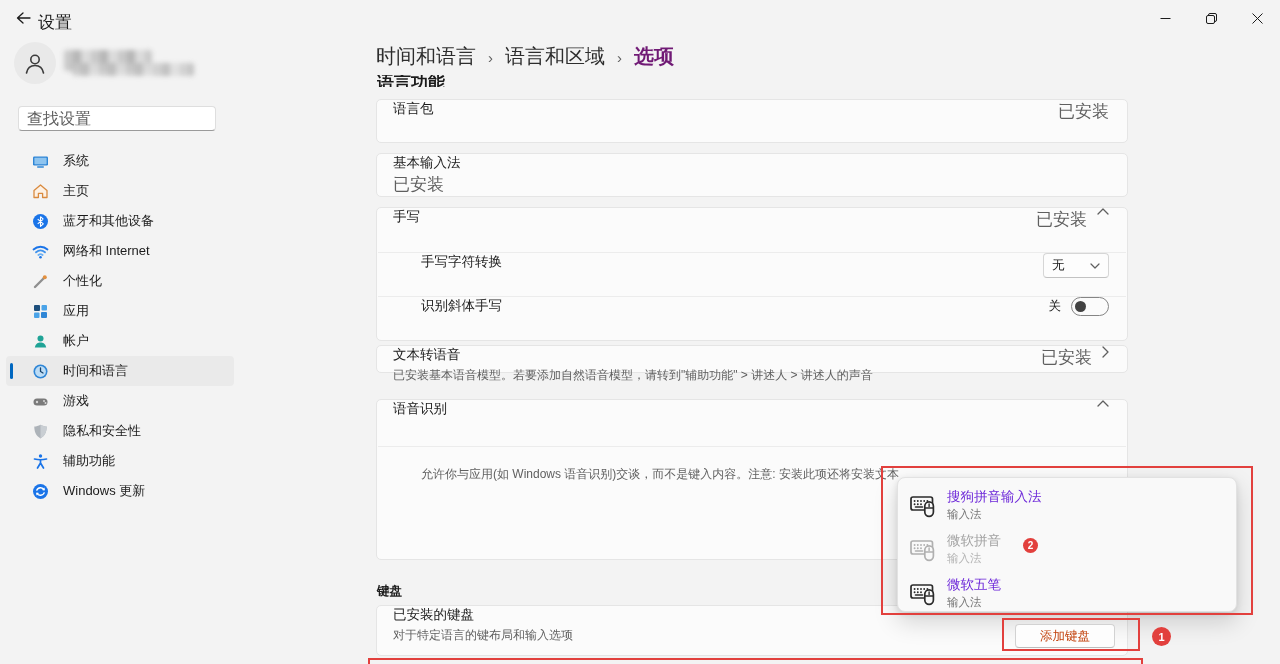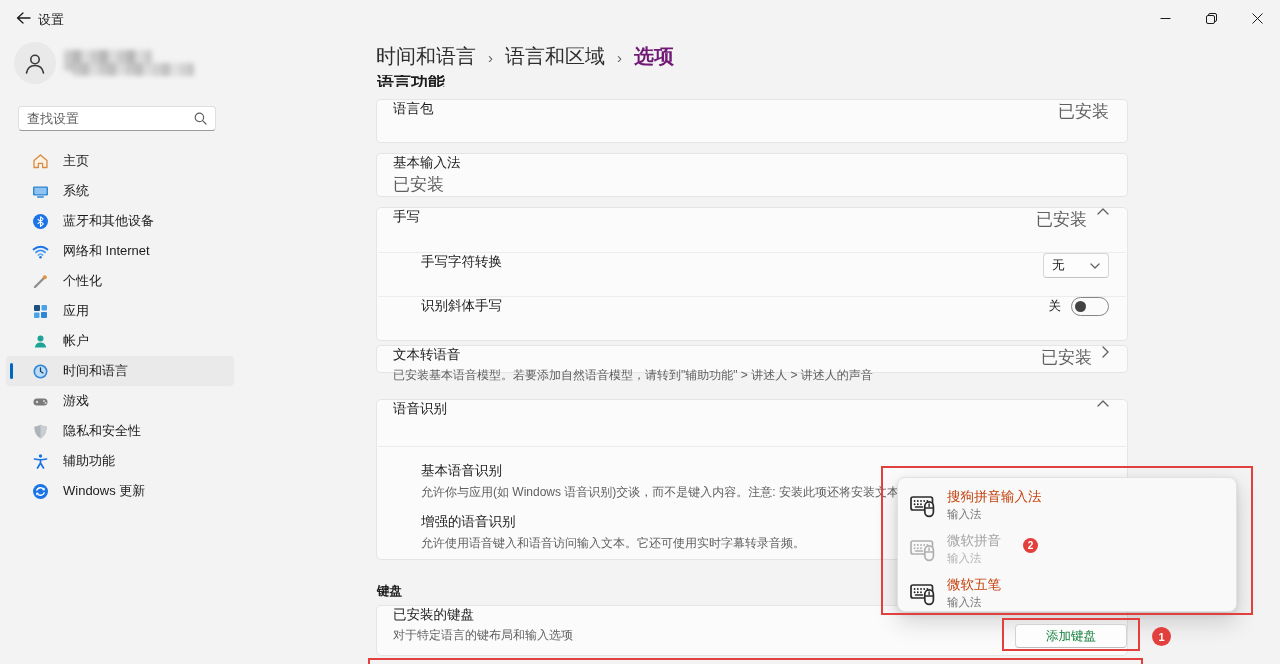--- a/index.html
+++ b/index.html
@@ -6,35 +6,35 @@
   html,body { width:1280px; height:664px; overflow:hidden; }
   body {
     font-family:"Liberation Sans","DejaVu Sans",sans-serif;
     background:#f3f3f3; color:#1b1b1b; position:relative;
   }
   svg { display:block; }
 
   
   .titlebar { position:absolute; top:0; left:0; width:1280px; height:36px; }
   .back-btn { position:absolute; left:10px; top:8px; width:26px; height:20px; display:flex; align-items:center; justify-content:center; cursor:pointer; }
-  .app-title { position:absolute; left:38px; top:11px; font-size:13px; color:#1b1b1b; }
+  .app-title { position:absolute; left:38px; top:11px; font-size:17px; color:#1b1b1b; }
   .win-controls { position:absolute; right:0; top:0; height:36px; display:flex; }
   .win-btn { width:46px; height:36px; display:flex; align-items:center; justify-content:center; }
 
   
   .avatar { position:absolute; left:14px; top:42px; width:42px; height:42px; border-radius:50%; background:#e9e9e9; display:flex; align-items:center; justify-content:center; }
   .blur-blob { position:absolute; filter:blur(2.5px); border-radius:3px;
     background:repeating-linear-gradient(90deg,#c9c9c9 0 9px,#b5b5b5 9px 17px,#dcdcdc 17px 27px); }
   .blob1 { left:64px; top:50px; width:88px; height:21px; }
   .blob2 { left:72px; top:63px; width:122px; height:13px; opacity:.8; }
 
   .searchbox { position:absolute; left:18px; top:106px; width:198px; height:25px;
     background:#ffffff; border:1px solid #dedede; border-bottom:1px solid #9a9a9a; border-radius:4px;
     display:flex; align-items:center; padding:0 8px; }
-  .searchbox input { flex:1; border:none; outline:none; background:transparent; font-size:13px; color:#1b1b1b; font-family:Liberation Serif, serif; }
+  .searchbox input { flex:1; border:none; outline:none; background:transparent; font-size:16px; color:#1b1b1b; font-family:Liberation Serif, serif; }
   .searchbox input::placeholder { color:#5f5f5f; }
 
   .nav { position:absolute; left:6px; top:146px; width:228px; }
   .nav-item { position:relative; height:30px; margin-bottom:0; border-radius:4px;
     display:flex; align-items:center; padding-left:26px; cursor:pointer; }
   .nav-item .nicon { width:17px; height:17px; margin-right:14px; flex:0 0 17px; }
   .nav-item .nlabel { font-size:13px; color:#1b1b1b; white-space:nowrap; }
   .nav-item.selected { background:#eaeaea; }
   .nav-item.selected::before { content:""; position:absolute; left:4px; top:7px; width:3px; height:16px; border-radius:2px; background:#0067c0; }
 
@@ -83,39 +83,39 @@
 
   .kb-label { position:absolute; left:377px; top:583px; font-size:12.5px; font-weight:700; color:#1b1b1b; }
 
   
   .popup-panel { position:absolute; left:897px; top:477px; width:340px; height:135px; z-index:40;
     background:#f9f9f9; border:1px solid #e2e2e2; border-radius:8px;
     box-shadow:0 10px 24px rgba(0,0,0,.16), 0 2px 6px rgba(0,0,0,.10);
     padding:5px 0 0 12px; overflow:hidden; }
   .pitem { display:flex; align-items:center; height:44px; cursor:pointer; }
   .pitem .pico { width:27px; height:25px; margin-right:10px; color:#2b2b2b; }
-  .pitem .ptitle { font-size:13.5px; color:#c2410c; }
+  .pitem .ptitle { font-size:13.5px; color:#6d28d9; }
   .pitem .psub { font-size:11.5px; color:#777777; margin-top:1px; }
   .pitem.disabled .pico { color:#b0b0b0; }
   .pitem.disabled .ptitle { color:#a3a3a3; }
   .pitem.disabled .psub { color:#b5b5b5; }
 
   
   .anno-rect { position:absolute; border:2px solid #e2403d; z-index:60; pointer-events:none; }
   #anno-popup { left:881px; top:466px; width:372px; height:149px; }
   #anno-addbtn { left:1002px; top:618px; width:138px; height:33px; }
   #anno-bottom { left:368px; top:658px; width:775px; height:30px; }
   .badge { position:absolute; background:#e2403d; color:#fff; border-radius:50%; z-index:70;
     display:flex; align-items:center; justify-content:center; font-weight:700; }
   #badge2 { left:1023px; top:538px; width:15px; height:15px; font-size:10px; }
   #badge1 { left:1152px; top:627px; width:19px; height:19px; font-size:11px; }
 
-  .add-btn { position:absolute; left:1015px; top:624px; width:112px; height:24px; z-index:50;
+  .add-btn { position:absolute; left:1015px; top:624px; width:100px; height:24px; z-index:50;
     background:#fdfdfd; border:1px solid #d2d2d2; border-bottom-color:#bdbdbd; border-radius:4px;
-    font-size:12.5px; color:#15803d; display:flex; align-items:center; justify-content:center; cursor:pointer; }
+    font-size:12.5px; color:#c2410c; display:flex; align-items:center; justify-content:center; cursor:pointer; }
 </style>
 </head>
 <body>
 
 <div class="titlebar">
   <div class="back-btn">
     <svg width="15" height="12" viewBox="0 0 15 12">
         <path d="M7 1 L1.5 6 L7 11 M1.5 6 H14" stroke="#1b1b1b" stroke-width="1.3" fill="none" stroke-linecap="round" stroke-linejoin="round"></path>
       </svg>
   </div>
@@ -154,34 +154,34 @@
   <svg width="13" height="13" viewBox="0 0 13 13">
       <circle cx="5.4" cy="5.4" r="4.2" fill="none" stroke="#5f5f5f" stroke-width="1.2"></circle>
       <line x1="8.6" y1="8.6" x2="12" y2="12" stroke="#5f5f5f" stroke-width="1.2" stroke-linecap="round"></line>
     </svg>
 </div>
 
 <div class="nav">
   <div class="nav-item">
     <span class="nicon">
         <svg viewBox="0 0 17 17" width="17" height="17">
-          <path d="M8.5 2 L15 7.6 V14.5 H10.6 V10.3 H6.4 V14.5 H2 V7.6 Z" fill="#fdf1e4" stroke="#d98a3f" stroke-width="1.3" stroke-linejoin="round"></path>
-        </svg>
-      </span>
-    <span class="nlabel">主页</span>
-  </div>
-  <div class="nav-item">
-    <span class="nicon">
-        <svg viewBox="0 0 17 17" width="17" height="17">
           <rect x="1" y="3.5" width="15" height="9" rx="1.2" fill="#2f86d6"></rect>
           <rect x="2.4" y="4.8" width="12.2" height="6.4" rx="0.6" fill="#8ec4ef"></rect>
           <rect x="5" y="13.2" width="7" height="1.5" rx="0.7" fill="#2f86d6"></rect>
         </svg>
       </span>
     <span class="nlabel">系统</span>
+  </div>
+  <div class="nav-item">
+    <span class="nicon">
+        <svg viewBox="0 0 17 17" width="17" height="17">
+          <path d="M8.5 2 L15 7.6 V14.5 H10.6 V10.3 H6.4 V14.5 H2 V7.6 Z" fill="#fdf1e4" stroke="#d98a3f" stroke-width="1.3" stroke-linejoin="round"></path>
+        </svg>
+      </span>
+    <span class="nlabel">主页</span>
   </div>
   <div class="nav-item">
     <span class="nicon">
         <svg viewBox="0 0 17 17" width="17" height="17">
           <circle cx="8.5" cy="8.5" r="7.5" fill="#1a74e8"></circle>
           <path d="M8.5 3.6 V13.4 L11.3 10.9 L5.7 6.1 M11.3 6.1 L5.7 10.9 M8.5 3.6 L11.3 6.1" stroke="#fff" stroke-width="1.1" fill="none" stroke-linejoin="round"></path>
         </svg>
       </span>
     <span class="nlabel">蓝牙和其他设备</span>
   </div>
@@ -355,26 +355,21 @@
 <div class="card" id="card-speech">
   <div class="row" style="height:46px;">
     <span class="title">语音识别</span>
     <span class="spacer"></span>
     <svg class="chev" width="12" height="7" viewBox="0 0 12 7">
         <path d="M1 6 L6 1 L11 6" fill="none" stroke="#5f5f5f" stroke-width="1.3" stroke-linecap="round" stroke-linejoin="round"></path>
       </svg>
   </div>
   <div class="divider"></div>
   <div class="speech-block" id="basic-speech">
-    <div class="btitle">基本语音识别</div>
     <div class="bdesc">允许你与应用(如 Windows 语音识别)交谈，而不是键入内容。注意: 安装此项还将安装文本转语音。</div>
-  </div>
-  <div class="speech-block" id="enhanced-speech">
-    <div class="btitle">增强的语音识别</div>
-    <div class="bdesc">允许使用语音键入和语音访问输入文本。它还可使用实时字幕转录音频。</div>
   </div>
 </div>
 
 <div class="kb-label">键盘</div>
 
 <div class="card" id="card-keyboard">
   <div class="row" style="height:49px;">
     <div class="two-line">
       <span class="title">已安装的键盘</span>
       <div class="desc">对于特定语言的键布局和输入选项</div>

